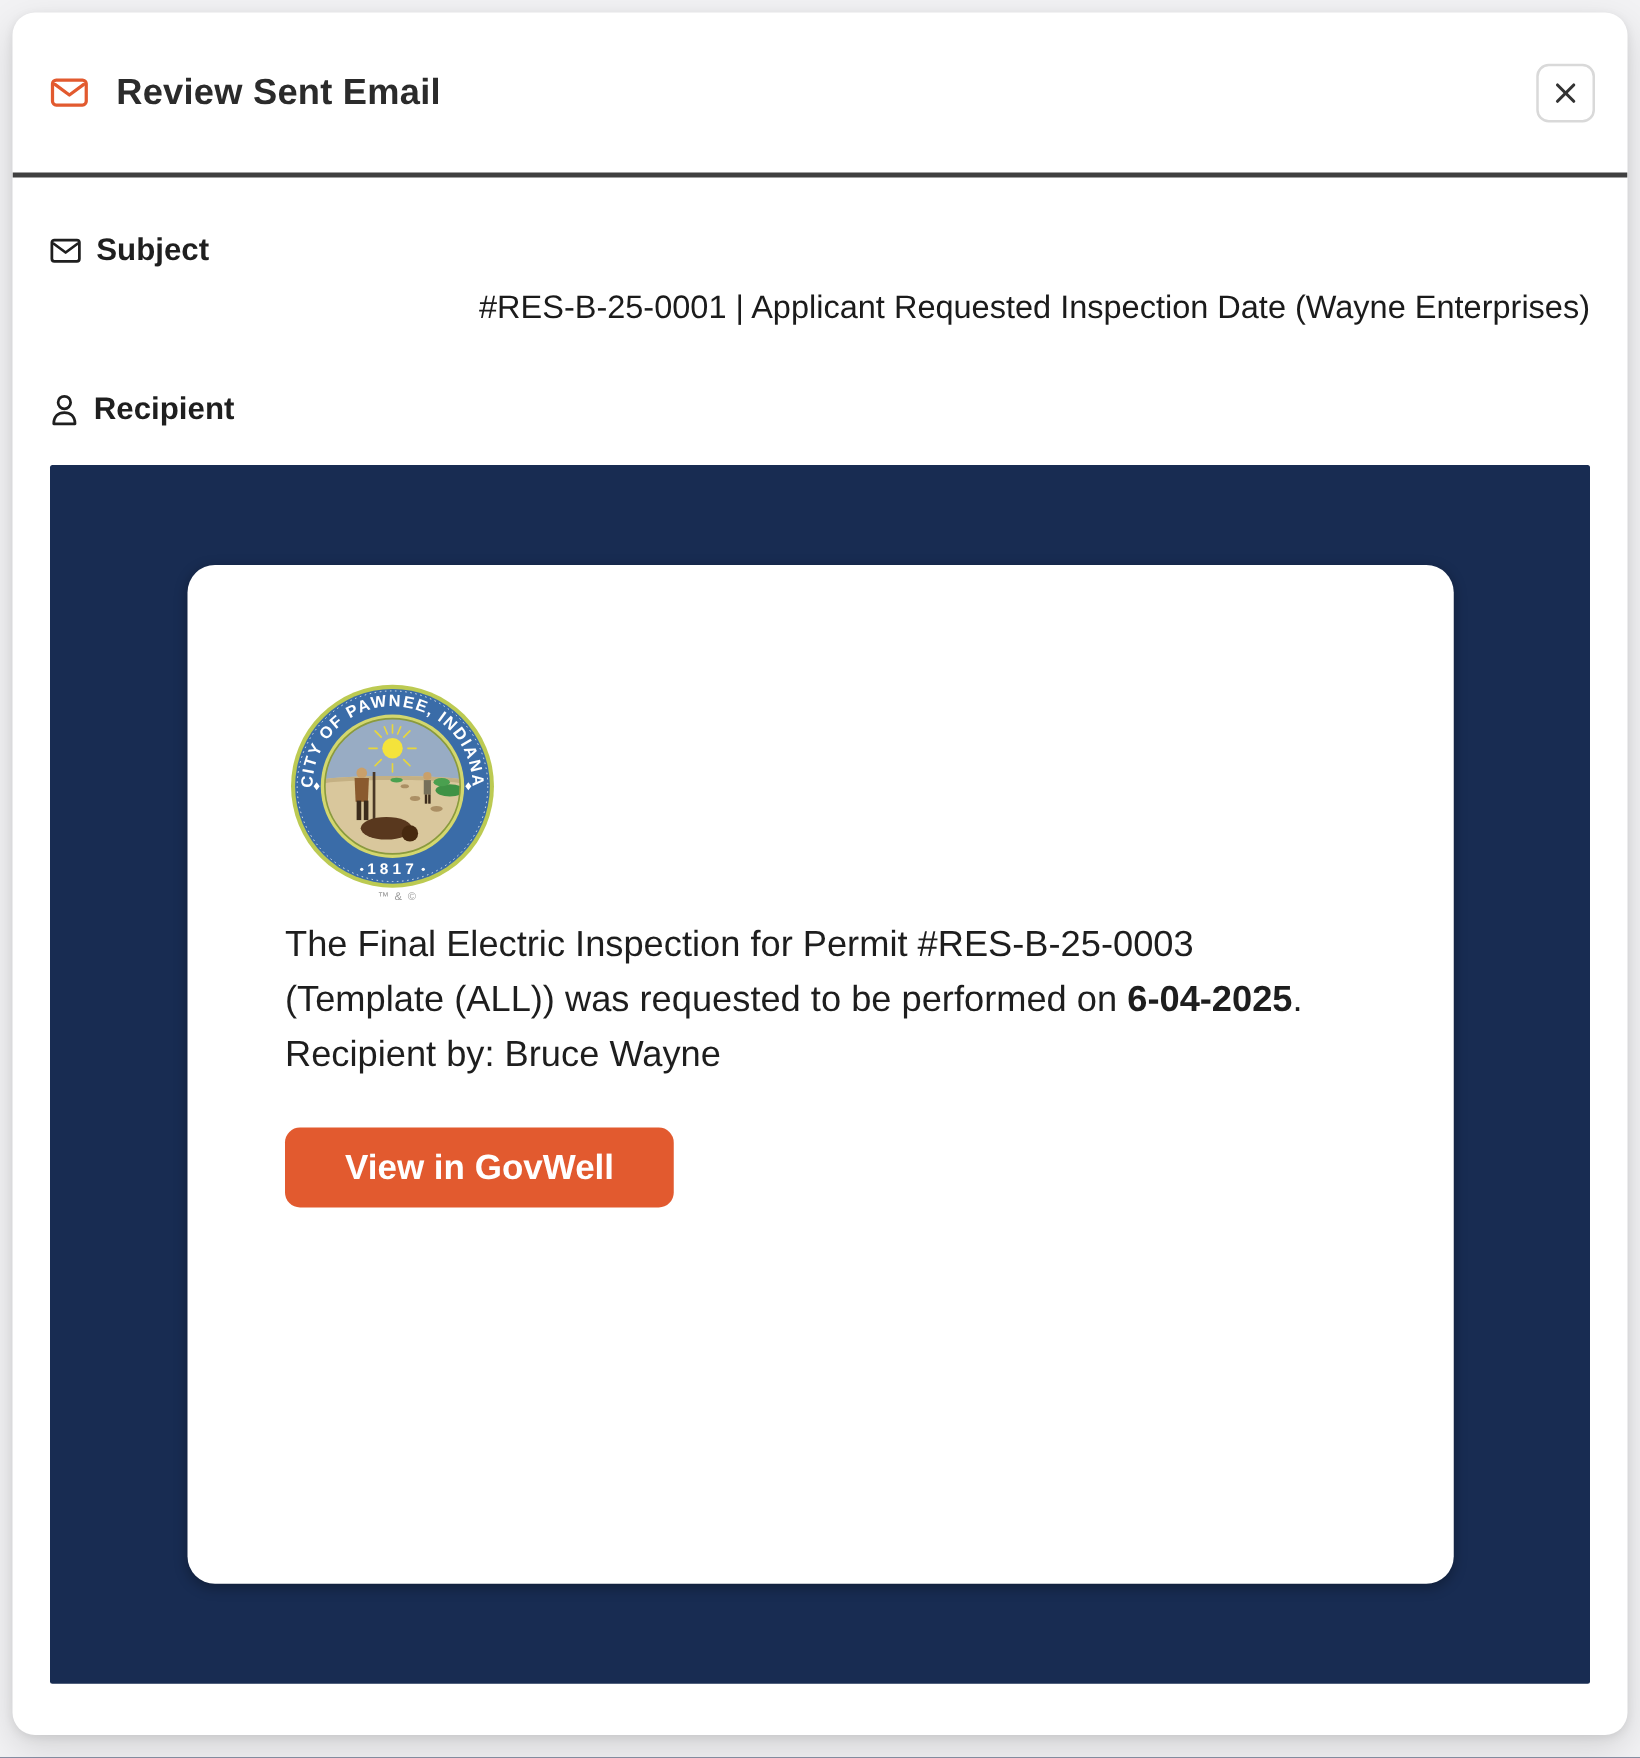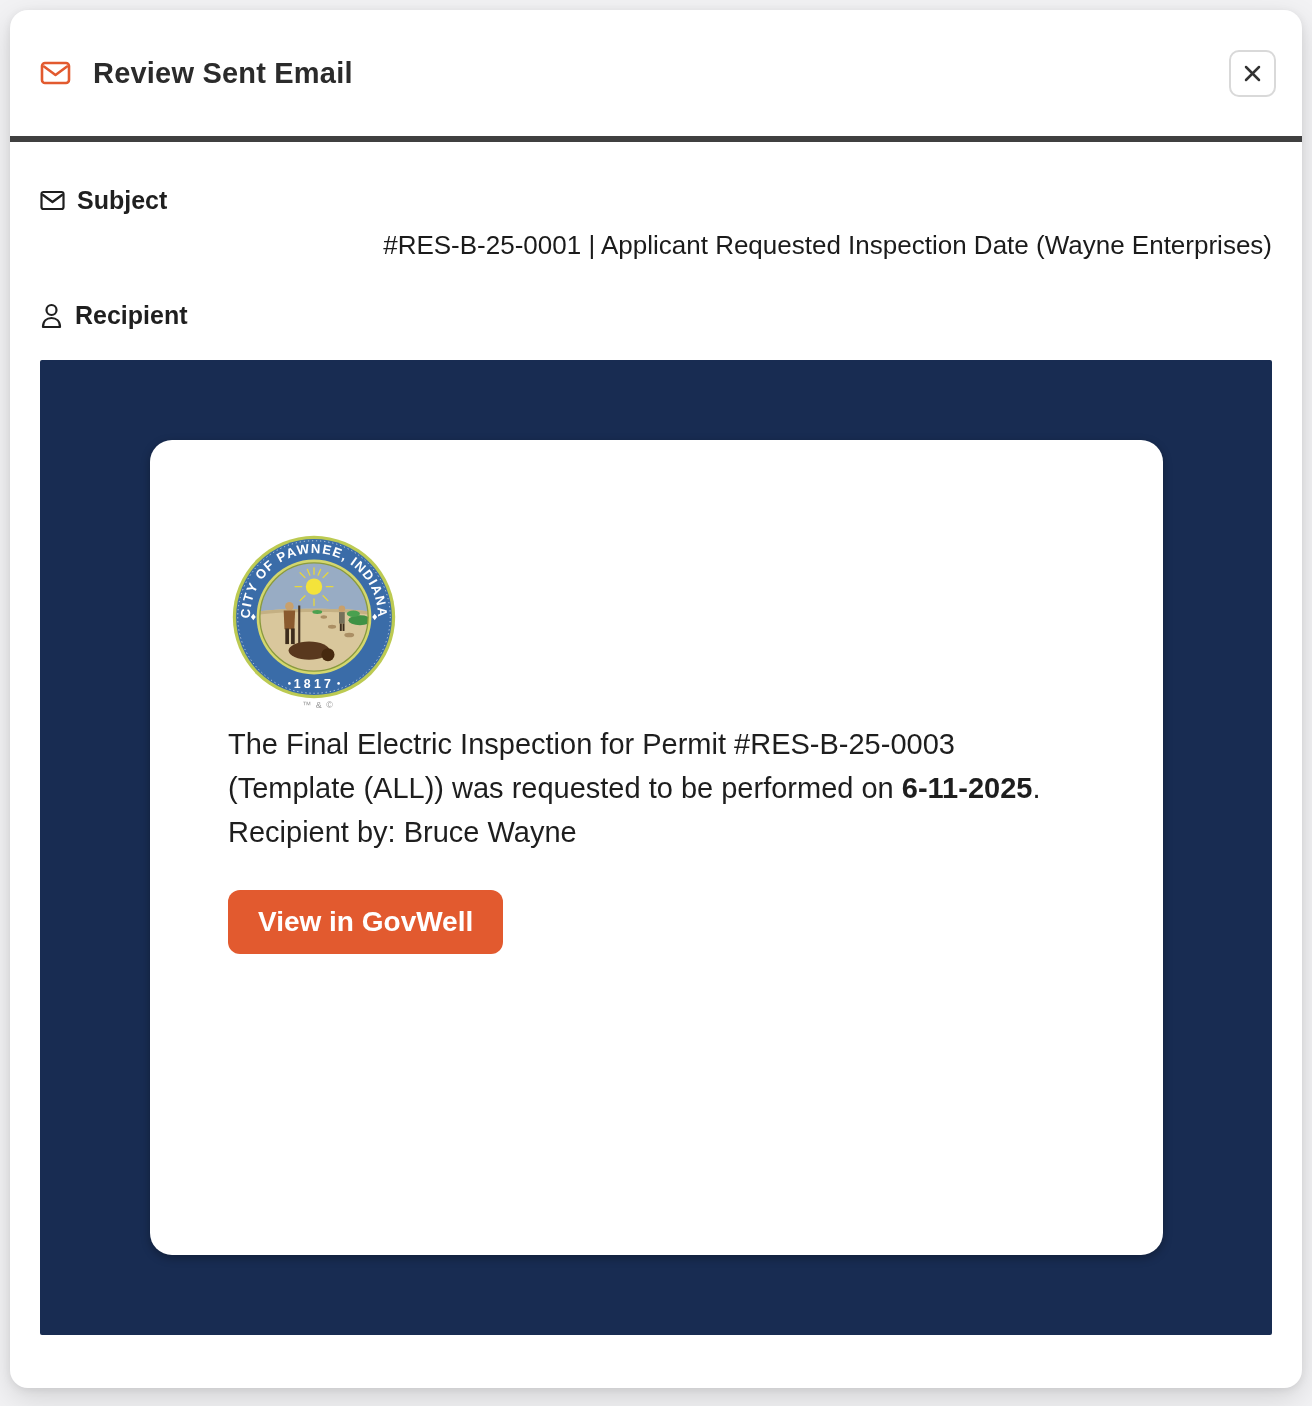--- a/index.html
+++ b/index.html
@@ -19,21 +19,21 @@
     border-radius: 18px;
     box-shadow: 0 10px 30px rgba(0,0,0,0.13), 0 2px 8px rgba(0,0,0,0.08);
     overflow: hidden;
   }
   
   .modal-header {
     height: 132px;
     display: flex;
     align-items: center;
     padding: 0 26px 0 30px;
-    border-bottom: 6px solid #404040;
+    border-bottom: 4px solid #404040;
   }
   .header-mail-icon { flex: 0 0 auto; display: flex; }
   .modal-title {
     margin-left: 22px;
     font-size: 29px;
     font-weight: 700;
     color: #2b2b2b;
     letter-spacing: 0.2px;
   }
   .close-btn {
@@ -50,21 +50,21 @@
   .field-label {
     display: flex; align-items: center; gap: 12px;
     font-size: 25px; font-weight: 700; color: #1f1f1f;
   }
   .field-value {
     margin-top: 15px;
     font-size: 26px;
     color: #1b1b1b;
     text-align: right;
   }
-  .recipient-block { margin-top: 40px; }
+  .recipient-block { margin-top: 52px; }
   .email-link {
     color: #E4613A;
     text-decoration: none;
     cursor: pointer;
   }
   
   .preview-panel {
     margin-top: 30px;
     width: 1232px; height: 975px;
     background: #182C52;
@@ -95,21 +95,21 @@
     max-width: 860px;
   }
   .email-text strong { font-weight: 700; }
   .govwell-btn {
     margin-top: 36px;
     display: inline-block;
     background: #E25A2F;
     color: #ffffff;
     border: none;
     border-radius: 12px;
-    padding: 16px 30px;
+    padding: 16px 48px;
     font-family: "Liberation Sans", sans-serif;
     font-size: 28px;
     font-weight: 700;
     cursor: pointer;
   }
   .signoff {
     margin-top: 50px;
     font-size: 29px;
     line-height: 44px;
     color: #1e1e1e;
@@ -236,21 +236,21 @@
             <path d="M171,100 l3,-4 3,4 -3,4 Z" fill="#ffffff"></path>
 
             <text x="100" y="186" text-anchor="middle" font-size="15" font-weight="bold" fill="#ffffff" letter-spacing="4">1817</text>
             <circle cx="70" cy="181" r="1.6" fill="#ffffff"></circle>
             <circle cx="130" cy="181" r="1.6" fill="#ffffff"></circle>
           </svg>
           <div class="seal-tm">™ &amp; ©</div>
         </div>
 
         <div class="email-text">
-          <span>The Final Electric Inspection for Permit #RES-B-25-0003 (Template (ALL)) was requested to be performed on </span><strong>6-11-2025</strong><span>.</span>
+          <span>The Final Electric Inspection for Permit #RES-B-25-0003 (Template (ALL)) was requested to be performed on </span><strong>6-04-2025</strong><span>.</span>
           <div>Recipient by: Bruce Wayne</div>
         </div>
 
         <button class="govwell-btn">View in GovWell</button>
 
 
       </div>
     </div>
 
   </div>

